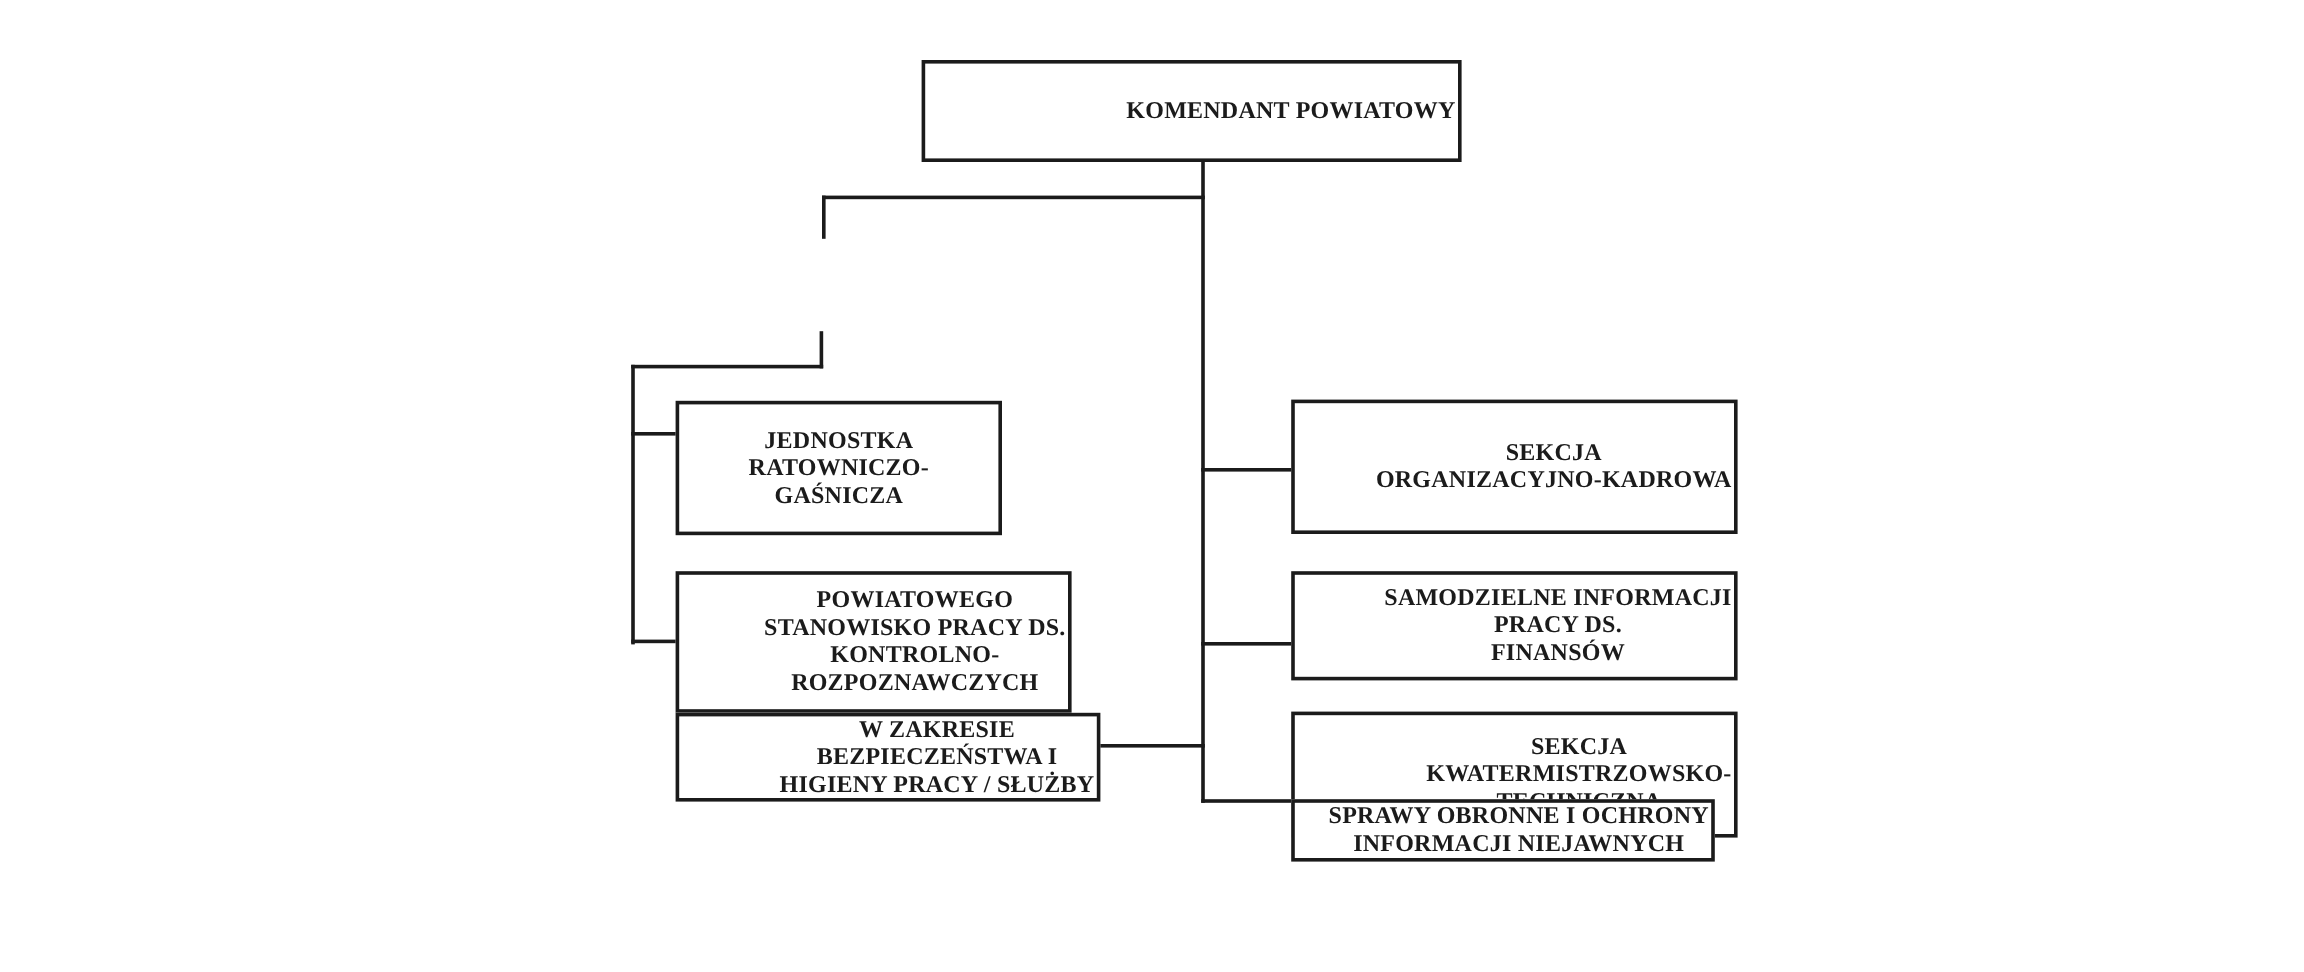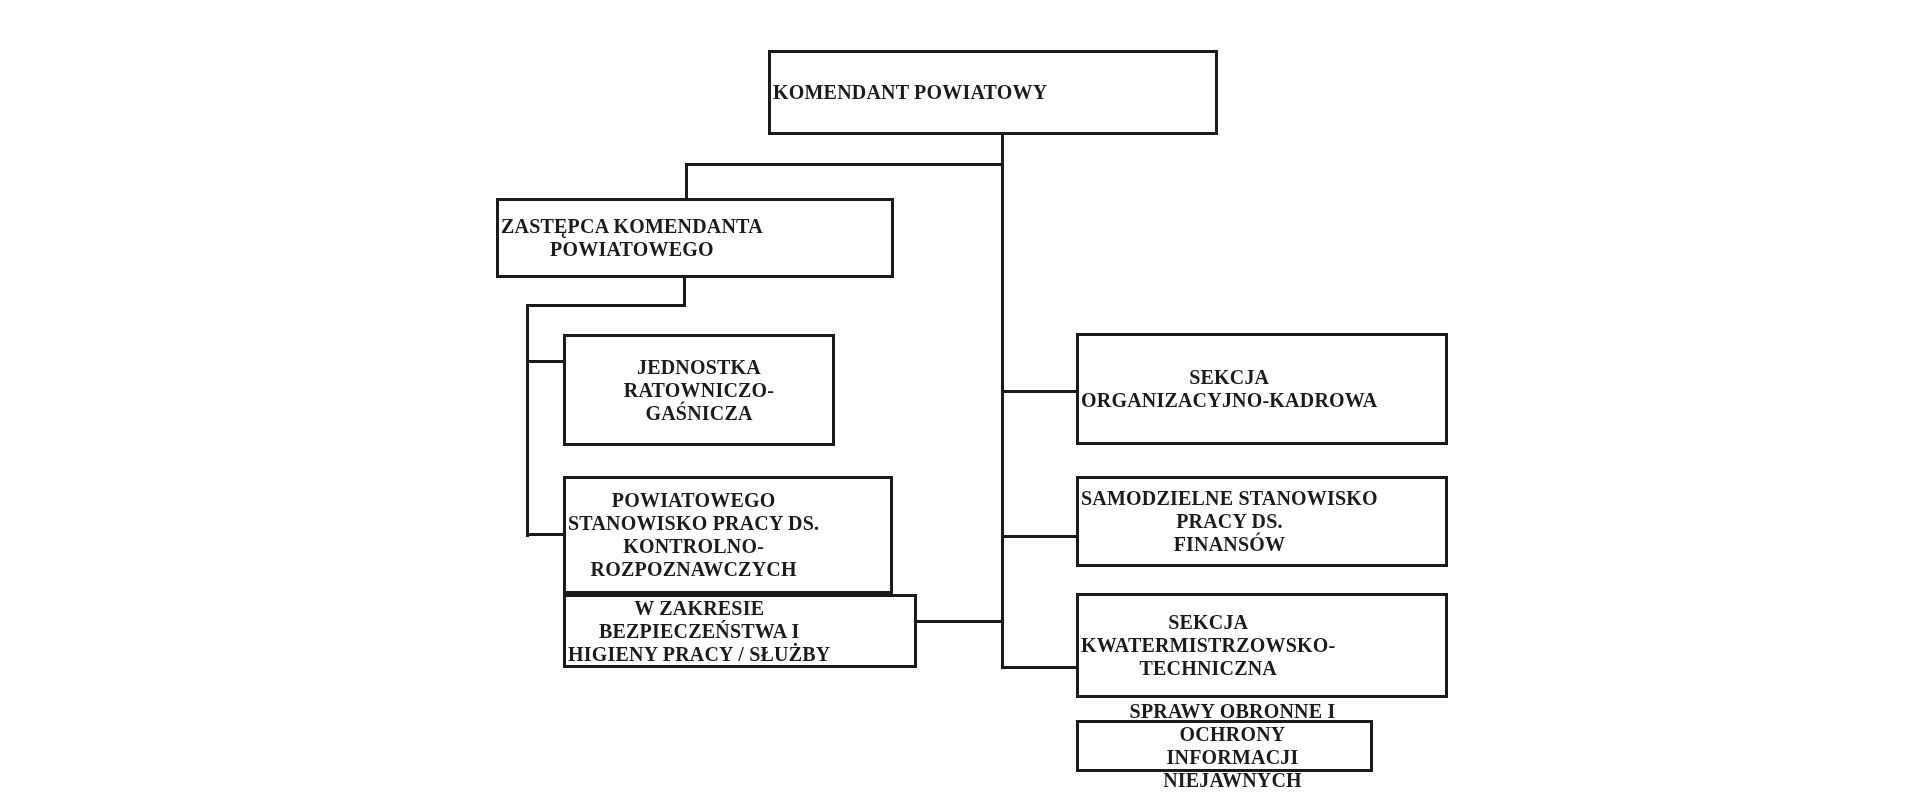--- a/index.html
+++ b/index.html
@@ -15,21 +15,21 @@
     overflow:hidden;
     font-family:"Liberation Serif","DejaVu Serif",serif;
   }
   .node{
     position:absolute;
     box-sizing:border-box;
     background:var(--box-fill);
     border:3px solid var(--ink);
     display:flex;
     align-items:center;
-    justify-content:flex-start;
+    justify-content:flex-end;
     text-align:center;
     color:var(--ink);
     font-weight:bold;
     font-size:20px;
     line-height:1.15;
     letter-spacing:0.2px;
     z-index:2;
   }
   .node .label{
     white-space:pre-line;
@@ -42,21 +42,21 @@
   }
   
   #n-komendant      {left:768px; top:50px;  width:450px; height:85px;}
   #n-zastepca       {left:496px; top:198px; width:398px; height:80px;}
   #n-jednostka      {left:563px; top:334px; width:272px; height:112px;}
   #n-samodzielne-kr {left:563px; top:476px; width:330px; height:118px;}
   #n-w-zakresie     {left:563px; top:594px; width:354px; height:74px; font-size:20px;}
   #n-sekcja-ok      {left:1076px;top:333px; width:372px; height:112px;}
   #n-finansow       {left:1076px;top:476px; width:372px; height:91px;}
   #n-kwatermistrz   {left:1076px;top:593px; width:372px; height:105px;}
-  #n-sprawy-obronne {left:1076px;top:720px; width:297px; height:52px; font-size:20px;padding-left:16px;}
+  #n-sprawy-obronne {left:1076px;top:666px; width:353px; height:52px; font-size:20px;padding-left:16px;}
   
   #e-trunk          {left:1001px;top:134px; width:3px;   height:535px;}
   #e-top-h          {left:685px; top:163px; width:319px; height:3px;}
   #e-zastepca-drop  {left:685px; top:163px; width:3px;   height:36px;}
   #e-zastepca-down  {left:683px; top:276px; width:3px;   height:31px;}
   #e-left-step      {left:526px; top:304px; width:160px; height:3px;}
   #e-left-v         {left:526px; top:304px; width:3px;   height:233px;}
   #e-stub-jednostka {left:526px; top:360px; width:40px;  height:3px;}
   #e-stub-samodz    {left:526px; top:533px; width:40px;  height:3px;}
   #e-wzakresie-h    {left:891px; top:620px; width:113px; height:3px;}
@@ -79,24 +79,20 @@
   <div class="edge" id="e-stub-samodz"></div>
   <div class="edge" id="e-wzakresie-h"></div>
   <div class="edge" id="e-stub-sekcja-ok"></div>
   <div class="edge" id="e-stub-finansow"></div>
   <div class="edge" id="e-stub-kwaterm"></div>
 
   <div class="node" id="n-komendant">
     <span class="label">KOMENDANT POWIATOWY</span>
   </div>
 
-  <div class="node" id="n-zastepca">
-    <span class="label">ZASTĘPCA KOMENDANTA
-POWIATOWEGO</span>
-  </div>
 
   <div class="node" id="n-jednostka">
     <span class="label">JEDNOSTKA RATOWNICZO-
 GAŚNICZA</span>
   </div>
 
   <div class="node" id="n-samodzielne-kr">
     <span class="label">POWIATOWEGO
 STANOWISKO PRACY DS.
 KONTROLNO-
@@ -108,21 +104,21 @@
 BEZPIECZEŃSTWA I
 HIGIENY PRACY / SŁUŻBY</span>
   </div>
 
   <div class="node" id="n-sekcja-ok">
     <span class="label">SEKCJA
 ORGANIZACYJNO-KADROWA</span>
   </div>
 
   <div class="node" id="n-finansow">
-    <span class="label">SAMODZIELNE STANOWISKO
+    <span class="label">SAMODZIELNE INFORMACJI
 PRACY DS.
 FINANSÓW</span>
   </div>
 
   <div class="node" id="n-kwatermistrz">
     <span class="label">SEKCJA
 KWATERMISTRZOWSKO-
 TECHNICZNA</span>
   </div>
 

